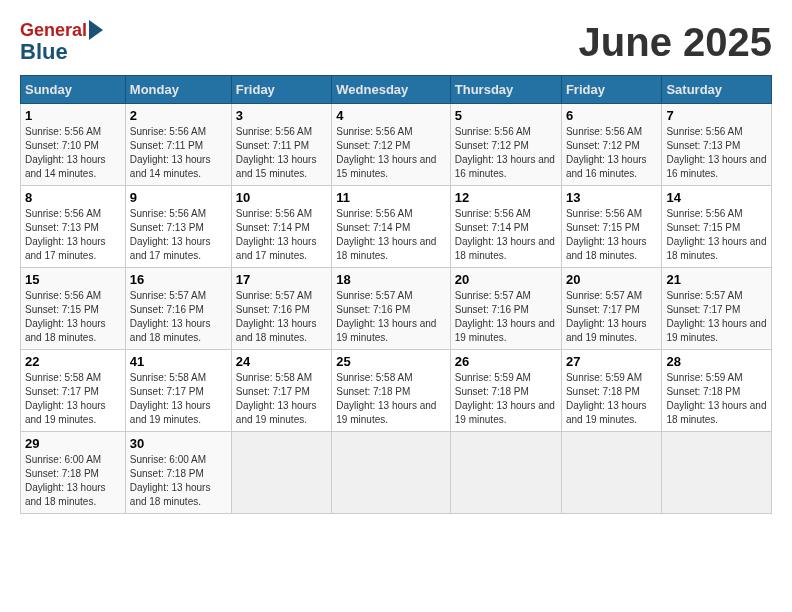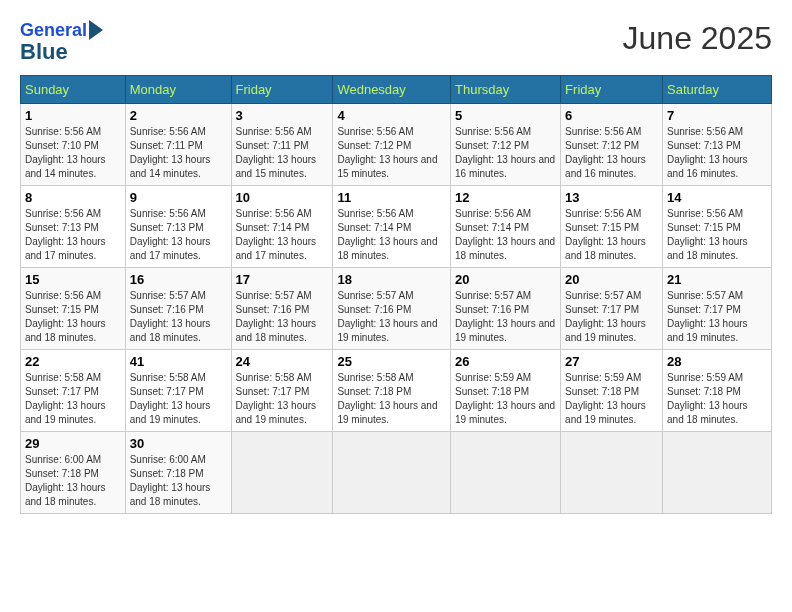--- a/index.html
+++ b/index.html
@@ -21,61 +21,61 @@
       flex-direction: column;
       align-items: flex-start;
     }
     .logo-top {
       display: flex;
       align-items: center;
     }
     .logo-general {
       font-size: 18px;
       font-weight: bold;
-      color: #1d4ed8;
+      color: #b91c1c;
     }
     .logo-arrow {
       width: 0;
       height: 0;
       border-left: 14px solid #1a5276;
       border-top: 10px solid transparent;
       border-bottom: 10px solid transparent;
       margin-left: 2px;
       margin-top: -2px;
     }
     .logo-blue {
       font-size: 22px;
       font-weight: bold;
       color: #1a5276;
       margin-top: -2px;
     }
     .title-section {
       text-align: right;
     }
     .calendar-title {
-      font-size: 32px;
-      font-weight: normal;
+      font-size: 40px;
+      font-weight: bold;
       color: #333;
     }
     .calendar-subtitle {
       font-size: 14px;
       color: #555;
     }
     table {
       width: 100%;
       border-collapse: collapse;
       font-size: 11px;
     }
     thead tr th {
       background-color: #2471a3;
-      color: #bef264;
+      color: #e5e5e5;
       padding: 6px 4px;
       text-align: left;
       font-size: 13px;
-      font-weight: normal;
+      font-weight: bold;
       border: 1px solid #1a5276;
     }
     tbody tr td {
       border: 1px solid #ccc;
       padding: 4px 4px;
       vertical-align: top;
       height: 78px;
       background: #fff;
     }
     tbody tr:nth-child(odd) td {

